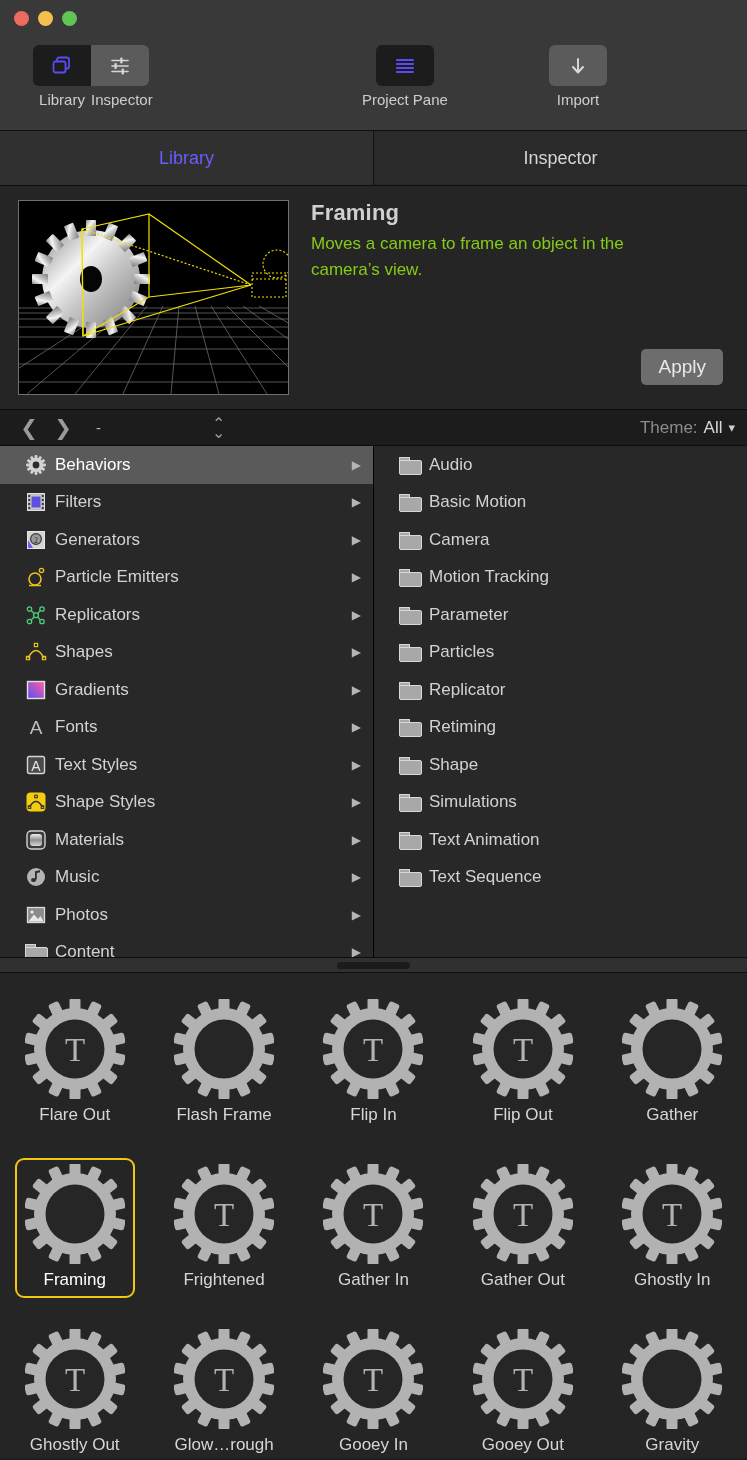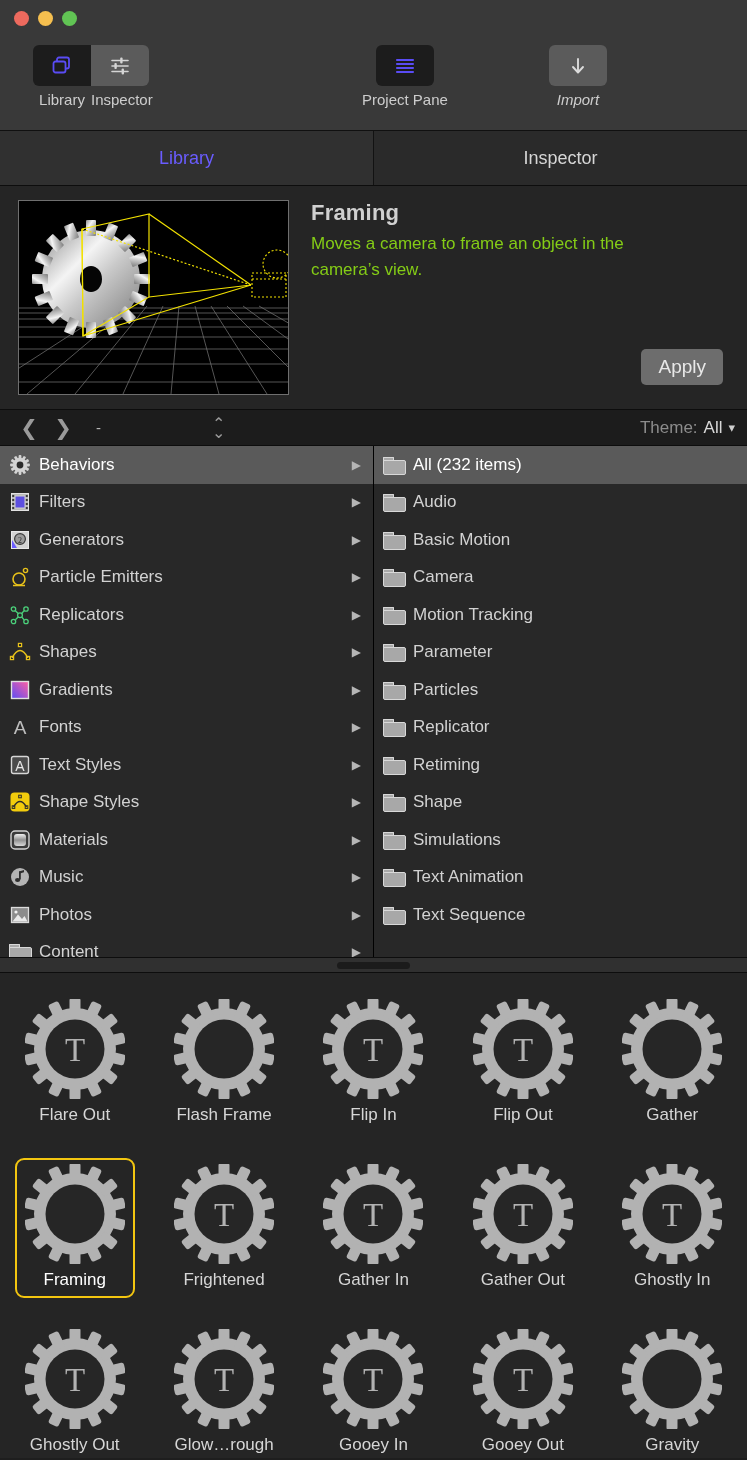--- a/index.html
+++ b/index.html
@@ -74,21 +74,21 @@
   .theme { font-size:17px; color:#8c8c8c; display:flex; align-items:center; gap:6px; }
   .theme b { color:#d8d8d8; font-weight:normal; }
   .chev { font-size:13px; color:#cfcfcf; }
 
   
   .columns { display:flex; height:511px; background:#282828; position:relative; }
   .col { overflow:hidden; position:relative; }
   .col.left { width:374px; border-right:1px solid #000; }
   .col.right { flex:1; }
   .row {
-    display:flex; align-items:center; height:37.5px; padding-left:8px; gap:8px;
+    display:flex; align-items:center; height:37.5px; padding-left:24px; gap:8px;
     font-size:17px; color:#d2d2d2; white-space:nowrap;
   }
   .row.sel { background:#5a5a5a; color:#ffffff; }
   .row .lbl { flex:1; overflow:hidden; }
   .disc { font-size:12px; color:#b5b5b5; padding-right:12px; }
   .ico { width:23px; height:23px; flex:none; display:flex; align-items:center; justify-content:center; }
 
   
   .ic-folder { width:21px; height:16px; position:relative; }
   .ic-folder::before{ content:""; position:absolute; left:0; top:0; width:9px; height:4px;
@@ -166,21 +166,21 @@
               <line x1="5" y1="17" x2="21" y2="17"></line>
             </g>
           </svg>
         </div>
       </div>
       <div class="tblabels">
         <div class="tblabel wide">Project Pane</div>
       </div>
     </div>
 
-    <div class="tbgroup" style="left:549px; top:45px;font-style:italic;">
+    <div class="tbgroup" style="left:549px; top:45px;">
       <div class="tbrow">
         <div class="tbtn solo">
           <svg width="22" height="24" viewBox="0 0 22 24">
             <g stroke="#dcdcdc" stroke-width="1.9" stroke-linecap="round" stroke-linejoin="round" fill="none">
               <line x1="11" y1="5" x2="11" y2="18"></line>
               <polyline points="6,13 11,18.5 16,13"></polyline>
             </g>
           </svg>
         </div>
       </div>
@@ -492,26 +492,20 @@
         </div>
         <div class="row">
           <span class="ico">
             <span class="ic-folder"></span>
           </span>
           <span class="lbl">Content</span>
           <span class="disc">▶</span>
         </div>
       </div>
     <div class="col right" id="col-subcategories">
-        <div class="row sel">
-          <span class="ico">
-            <span class="ic-folder"></span>
-          </span>
-          <span class="lbl">All (232 items)</span>
-        </div>
         <div class="row">
           <span class="ico">
             <span class="ic-folder"></span>
           </span>
           <span class="lbl">Audio</span>
         </div>
         <div class="row">
           <span class="ico">
             <span class="ic-folder"></span>
           </span>

